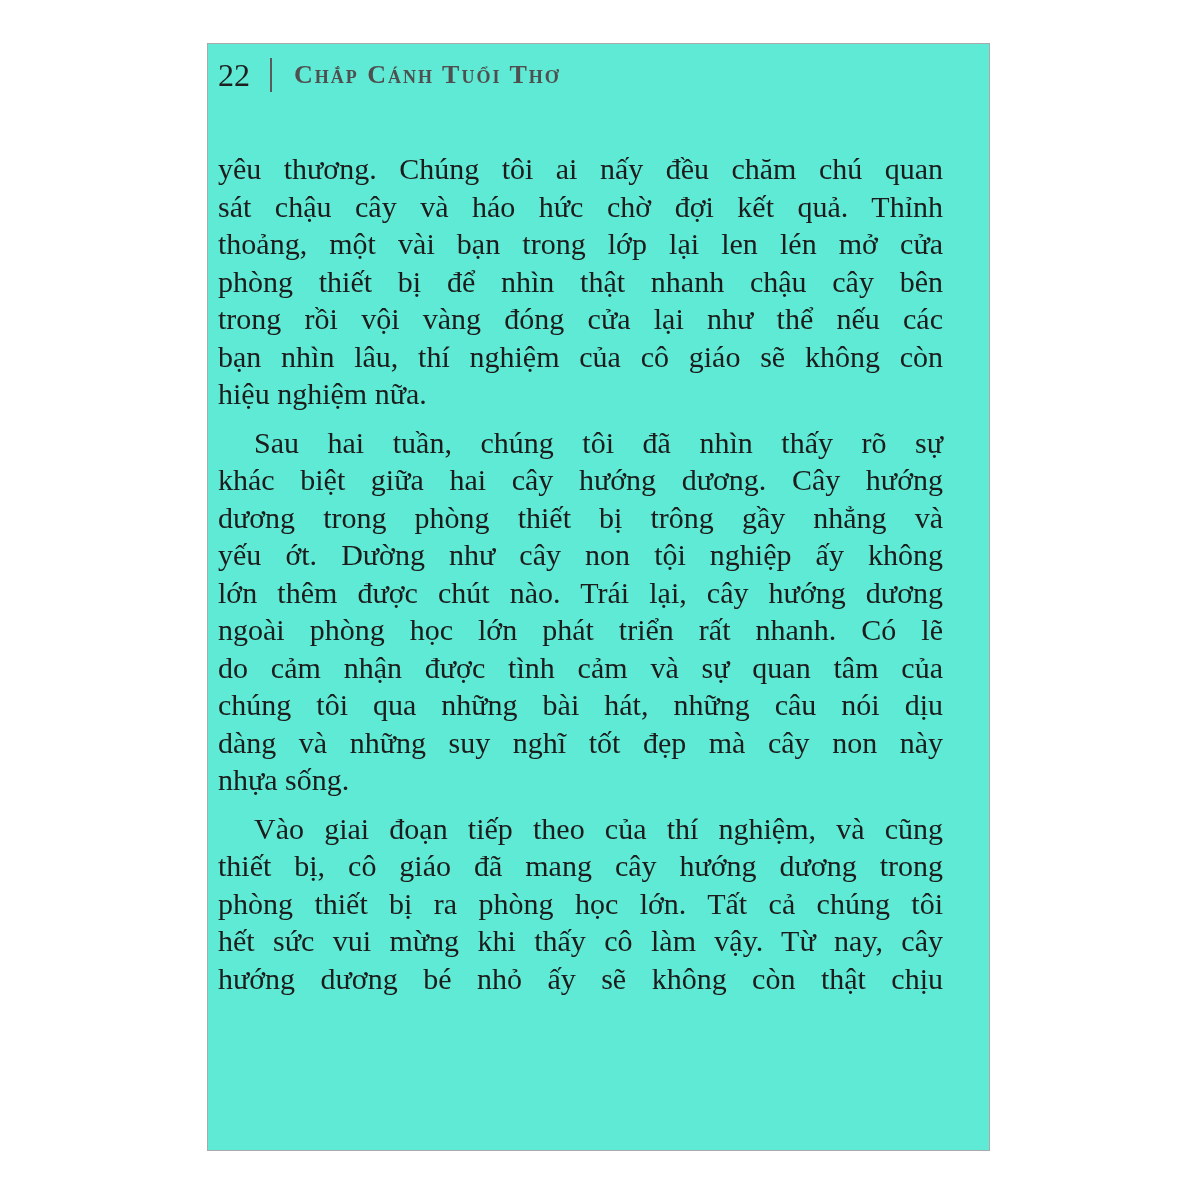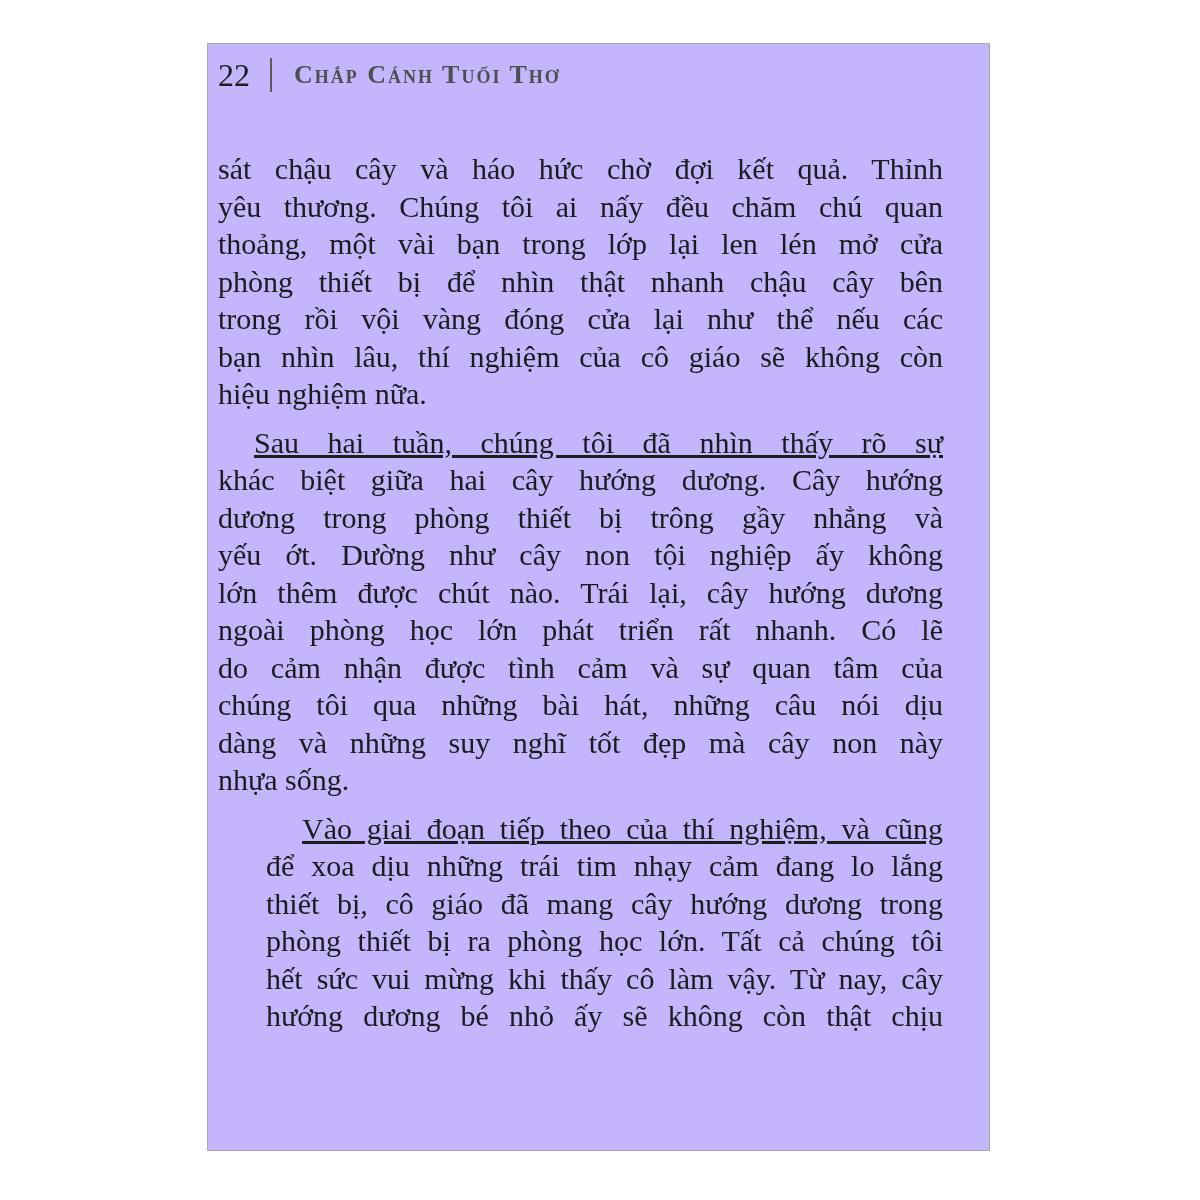--- a/index.html
+++ b/index.html
@@ -11,21 +11,21 @@
     overflow: hidden;
     font-family: "Liberation Serif", "DejaVu Serif", serif;
   }
   .page-box {
     position: absolute;
     left: 207px;
     top: 43px;
     width: 783px;
     height: 1108px;
     border: 1px solid #a9a9a9;
-    background: #c4b5fd;
+    background: #5eead4;
     box-sizing: border-box;
   }
   .page-header {
     display: flex;
     align-items: center;
     margin: 13px 0 0 10px;
     height: 36px;
   }
   .page-number {
     font-size: 32px;
@@ -46,67 +46,65 @@
     color: #4f4f4f;
     line-height: 36px;
   }
   .body-text {
     margin: 57px 46px 0 10px;
     font-size: 30px;
     color: #1c1c1c;
     line-height: 37.5px;
   }
   .para { margin: 0 0 11px 0; }
-  .para:last-child { margin-bottom: 0; margin-left: 48px; }
+  .para:last-child { margin-bottom: 0; }
   .line {
     text-align: justify;
     text-align-last: justify;
     white-space: normal;
   }
   .line.last {
     text-align-last: left;
   }
   .para.indent .line:first-child {
     text-indent: 36px;
-    text-decoration: underline;
   }
 </style>
 </head>
 <body>
 
 <div class="page-box">
   <div class="page-header">
     <span class="page-number">22</span>
     <span class="header-divider"></span>
     <span class="running-title">Chắp Cánh Tuổi Thơ</span>
   </div>
   <div class="body-text">
       <div class="para">
+        <div class="line">yêu thương. Chúng tôi ai nấy đều chăm chú quan</div>
         <div class="line">sát chậu cây và háo hức chờ đợi kết quả. Thỉnh</div>
-        <div class="line">yêu thương. Chúng tôi ai nấy đều chăm chú quan</div>
         <div class="line">thoảng, một vài bạn trong lớp lại len lén mở cửa</div>
         <div class="line">phòng thiết bị để nhìn thật nhanh chậu cây bên</div>
         <div class="line">trong rồi vội vàng đóng cửa lại như thể nếu các</div>
         <div class="line">bạn nhìn lâu, thí nghiệm của cô giáo sẽ không còn</div>
         <div class="line last">hiệu nghiệm nữa.</div>
       </div>
       <div class="para indent">
         <div class="line">Sau hai tuần, chúng tôi đã nhìn thấy rõ sự</div>
         <div class="line">khác biệt giữa hai cây hướng dương. Cây hướng</div>
         <div class="line">dương trong phòng thiết bị trông gầy nhẳng và</div>
         <div class="line">yếu ớt. Dường như cây non tội nghiệp ấy không</div>
         <div class="line">lớn thêm được chút nào. Trái lại, cây hướng dương</div>
         <div class="line">ngoài phòng học lớn phát triển rất nhanh. Có lẽ</div>
         <div class="line">do cảm nhận được tình cảm và sự quan tâm của</div>
         <div class="line">chúng tôi qua những bài hát, những câu nói dịu</div>
         <div class="line">dàng và những suy nghĩ tốt đẹp mà cây non này</div>
         <div class="line last">nhựa sống.</div>
       </div>
       <div class="para indent">
         <div class="line">Vào giai đoạn tiếp theo của thí nghiệm, và cũng</div>
-        <div class="line">để xoa dịu những trái tim nhạy cảm đang lo lắng</div>
         <div class="line">thiết bị, cô giáo đã mang cây hướng dương trong</div>
         <div class="line">phòng thiết bị ra phòng học lớn. Tất cả chúng tôi</div>
         <div class="line">hết sức vui mừng khi thấy cô làm vậy. Từ nay, cây</div>
         <div class="line">hướng dương bé nhỏ ấy sẽ không còn thật chịu</div>
       </div>
     </div>
 </div>
 
 </body></html>

